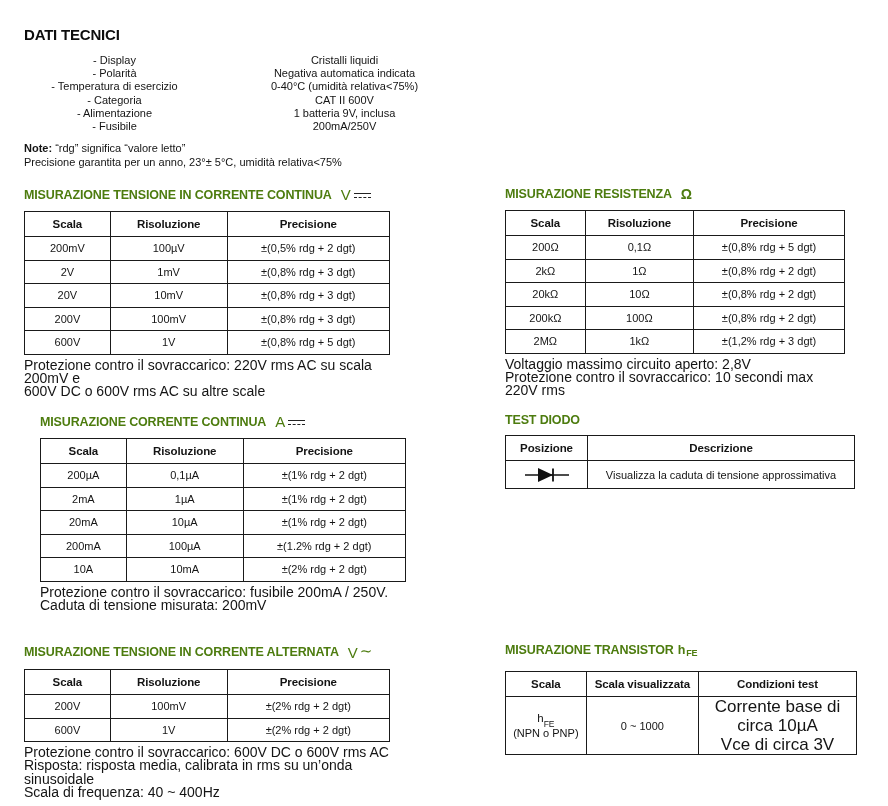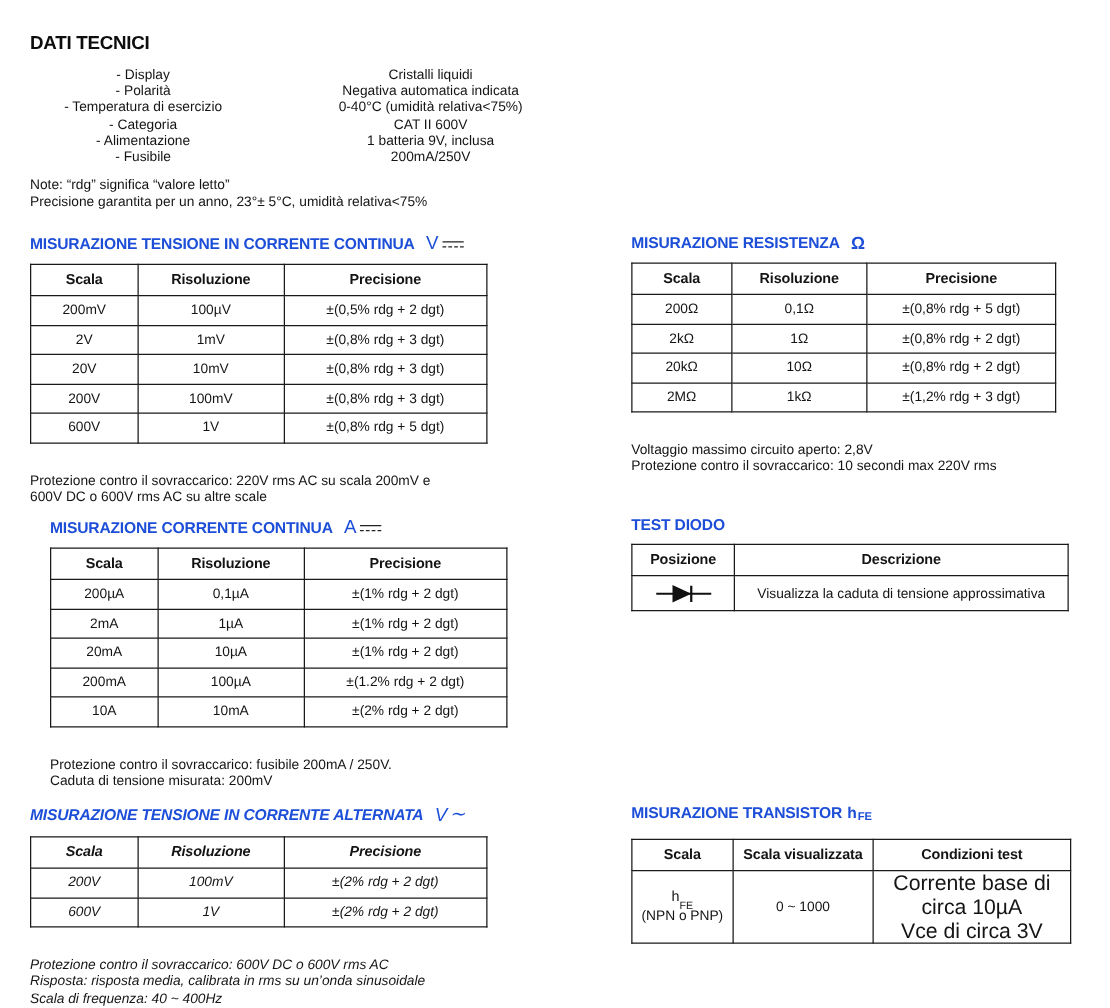--- a/index.html
+++ b/index.html
@@ -15,34 +15,34 @@
   
   #header { position: absolute; left: 24px; top: 10px; width: 460px; }
   #header h1 {
     font-size: 15px; font-weight: bold; letter-spacing: -0.2px;
     margin-bottom: 11px; color: #0d0d0d; margin-top: 16px;
   }
   .spec-row { display: flex; font-size: 11px; line-height: 13.2px; text-align: center; }
   .spec-label { width: 181px; flex: 0 0 181px; }
   .spec-value { flex: 1; }
   .note-block { margin-top: 9px; font-size: 11px; line-height: 13.4px; }
-  .note-block b { font-weight: normal; }
+  .note-block b { font-weight: bold; }
 
   
   .sec { position: absolute; }
   #sec-dcv { left: 24px; top: 186px; width: 366px; }
   #sec-res { left: 505px; top: 186px; width: 340px; }
   #sec-dcc { left: 40px; top: 413px; width: 366px; }
   #sec-dio { left: 505px; top: 413px; width: 350px; }
-  #sec-acv { left: 24px; top: 643px; width: 366px; font-style: italic; }
+  #sec-acv { left: 24px; top: 643px; width: 366px; }
   #sec-trn { left: 505px; top: 643px; width: 352px; }
 
   .section-title {
     font-size: 12.5px; font-weight: bold; letter-spacing: -0.15px;
-    margin-bottom: 8px; color: #1d4ed8; white-space: nowrap;
+    margin-bottom: 8px; color: #4d7c0f; white-space: nowrap;
     display: flex; align-items: center;
   }
   .sym-letter { font-weight: 400; font-size: 15px; margin-left: 9px; }
   .sym-omega  { font-weight: 600; font-size: 14px; margin-left: 9px; }
   .sym-tilde  { font-weight: 400; font-size: 15px; margin-left: 2px; position: relative; top: -1px; }
   .dc-lines { display: inline-block; width: 17px; margin-left: 3px; position: relative; top: 1px; }
   .dc-lines i { display: block; }
   .dc-lines .l1 { border-top: 1.7px solid #222; margin-bottom: 2.5px; }
   .dc-lines .l2 { border-top: 1.7px dashed #222; }
   .title-sub { font-size: 9px; font-weight: bold; position: relative; top: 3px; margin-left: 1px; }
@@ -67,21 +67,21 @@
   .tbl-trans th:nth-child(2), .tbl-trans td:nth-child(2) { width: 32%; }
   .tbl-trans td { height: 54px; }
   #sec-trn table { margin-top: 14px; }
 
   .hfe-main { font-size: 11.5px; }
   .hfe-main sub { font-size: 8.5px; position: relative; top: 2px; }
   .hfe-line2 { font-size: 11px; margin-top: 0; }
   .cond-line { font-size: 17px; line-height: 19px; }
 
   
-  .footnotes { margin-top: 24px; font-size: 11px; line-height: 13.4px; color: #141414; }
+  .footnotes { margin-top: 4px; font-size: 14px; line-height: 13.4px; color: #141414; }
 
   .diode-svg { display: inline-block; vertical-align: middle; }
 </style>
 </head>
 <body>
 
 <div id="header">
   <h1>DATI TECNICI</h1>
   <div>
       <div class="spec-row">
@@ -186,20 +186,25 @@
           <td>±(0,8% rdg + 5 dgt)</td>
         </tr>
         <tr>
           <td>2kΩ</td>
           <td>1Ω</td>
           <td>±(0,8% rdg + 2 dgt)</td>
         </tr>
         <tr>
           <td>20kΩ</td>
           <td>10Ω</td>
+          <td>±(0,8% rdg + 2 dgt)</td>
+        </tr>
+        <tr>
+          <td>200kΩ</td>
+          <td>100Ω</td>
           <td>±(0,8% rdg + 2 dgt)</td>
         </tr>
         <tr>
           <td>2MΩ</td>
           <td>1kΩ</td>
           <td>±(1,2% rdg + 3 dgt)</td>
         </tr>
       </tbody>
   </table>
   <div class="footnotes">

